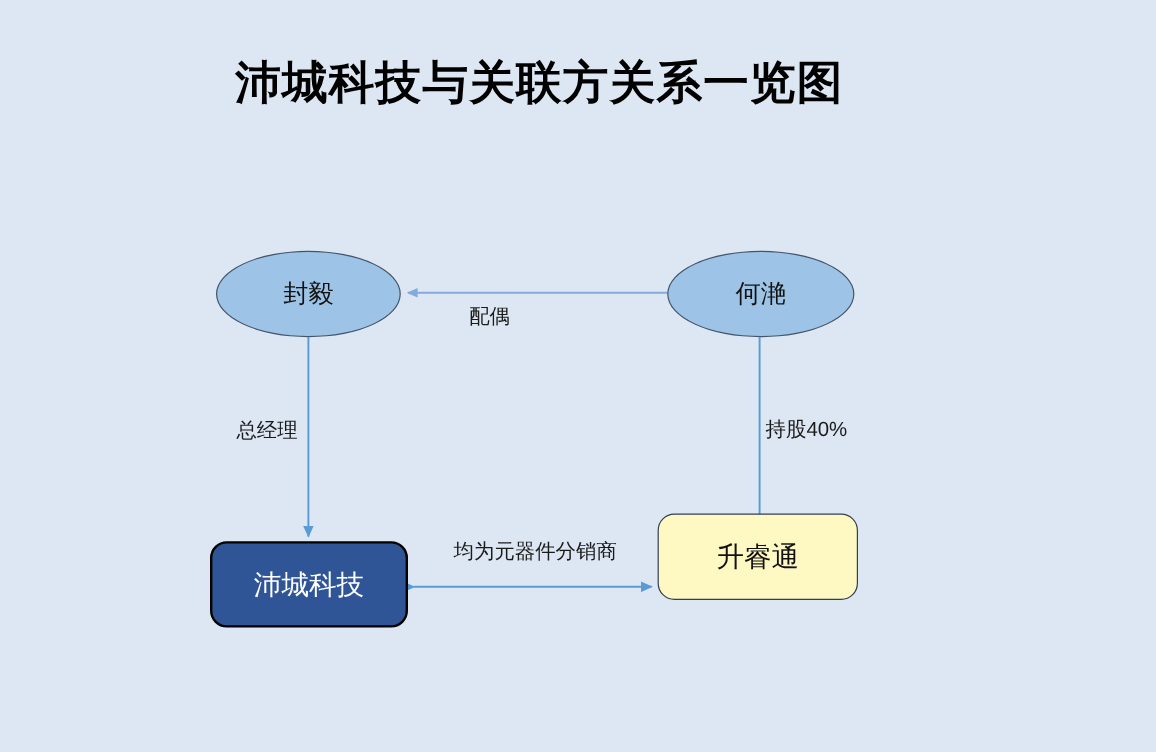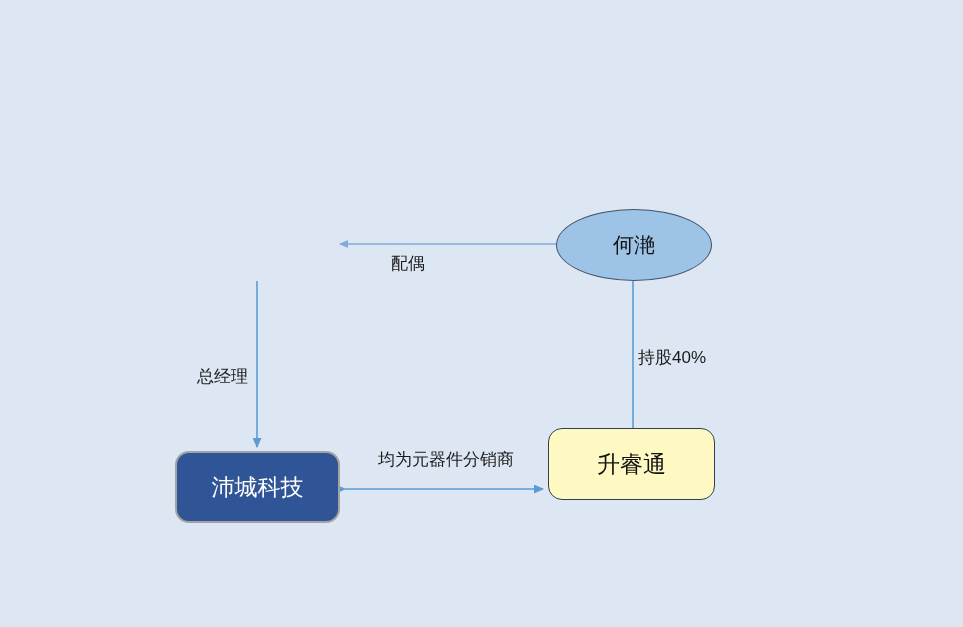--- a/index.html
+++ b/index.html
@@ -43,72 +43,76 @@
   }
   .node-fengyi{left:180px;top:209px;width:154px;height:72px;}
   .node-heyan{left:556px;top:209px;width:156px;height:72px;justify-content:center;}
   .rect{
     border-radius:14px;
     font-size:23px;
   }
   .rect-dark{
     left:175px;top:451px;width:165px;height:72px;
     background:#2f5597;
-    border:2px solid #a3a3a3;
+    border:2px solid #000000;
     color:#ffffff;
   }
   .rect-light{
     left:548px;top:428px;width:167px;height:72px;
     background:#fef9c3;
     border:1.6px solid #333f50;
     color:#111;
   }
   .edge-label{
     position:absolute;
     font-size:17px;
     color:#1a1a1a;
     white-space:nowrap;
   }
   .lbl-spouse{left:391px;top:252px;}
-  .lbl-gm{left:197px;top:365px;}
+  .lbl-gm{left:197px;top:347px;}
   .lbl-share{left:638px;top:346px;}
   .lbl-dist{left:378px;top:448px;}
   .credit{
     position:absolute;
     left:712px;top:580px;
     font-size:15px;
     color:#111;
     white-space:nowrap;
   }
 </style>
 </head>
 <body>
 
 <div class="canvas">
 
+  <h1 class="title">沛城科技与关联方关系一览图</h1>
 
   <svg class="connectors" width="963" height="627" viewBox="0 0 963 627">
     <defs>
       <marker id="arrowLight" markerWidth="9" markerHeight="8" refX="8" refY="4" orient="auto" markerUnits="userSpaceOnUse">
         <path d="M0,0 L9,4 L0,8 Z" fill="#84aadc"></path>
       </marker>
       <marker id="arrowBlue" markerWidth="10" markerHeight="9" refX="9" refY="4.5" orient="auto" markerUnits="userSpaceOnUse">
         <path d="M0,0 L10,4.5 L0,9 Z" fill="#5b9bd5"></path>
       </marker>
     </defs>
 
     <line x1="556" y1="244" x2="340" y2="244" stroke="#84aadc" stroke-width="1.6" marker-end="url(#arrowLight)"></line>
 
     <line x1="257" y1="281" x2="257" y2="447" stroke="#5b9bd5" stroke-width="1.6" marker-end="url(#arrowBlue)"></line>
 
     <line x1="633" y1="281" x2="633" y2="450" stroke="#5b9bd5" stroke-width="1.6" marker-end="url(#arrowBlue)"></line>
 
     <line x1="345" y1="489" x2="543" y2="489" stroke="#5b9bd5" stroke-width="1.6" marker-start="url(#arrowBlue)" marker-end="url(#arrowBlue)"></line>
   </svg>
 
+  <div class="node ellipse node-fengyi">
+    <span>封毅</span>
+  </div>
 
   <div class="node ellipse node-heyan">
     <span>何滟</span>
   </div>
 
   <div class="node rect rect-dark">
     <span>沛城科技</span>
   </div>
 
   <div class="node rect rect-light">

